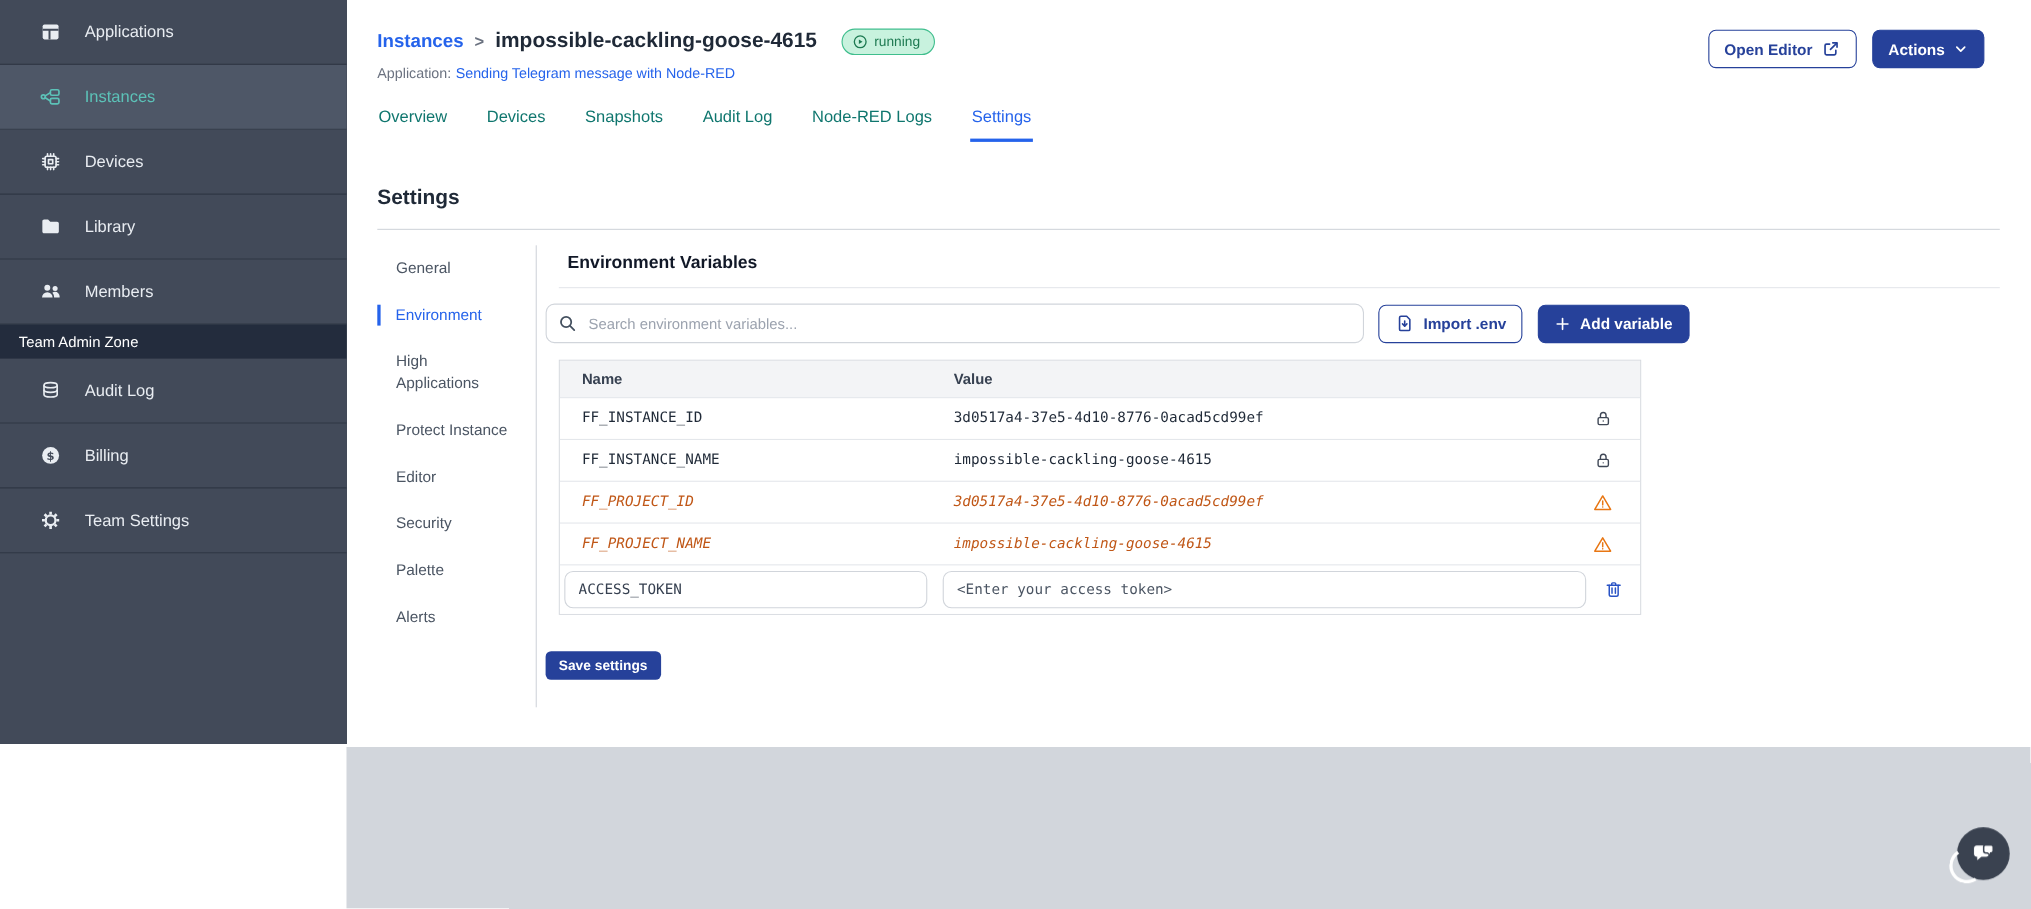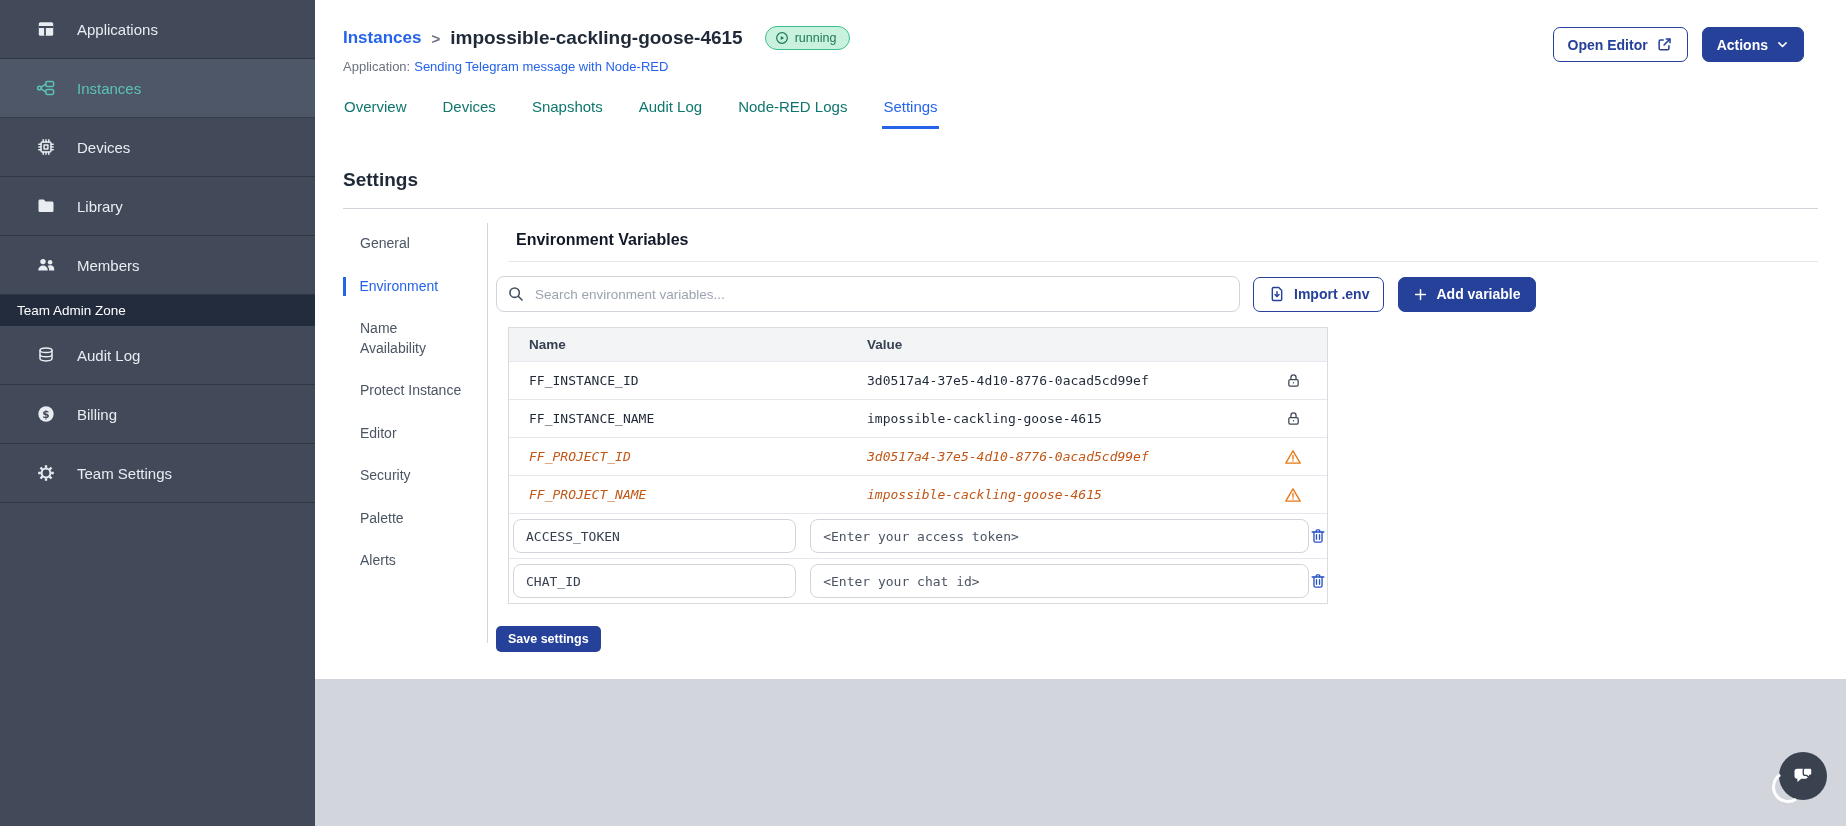--- a/index.html
+++ b/index.html
@@ -1,21 +1,21 @@
 <!DOCTYPE html>
 <html style="--accent-navy: #26419a; --accent-blue: #2563eb; --accent-teal: #5cc2b8; --sidebar-bg: #424a59; --sidebar-active-bg: #4e5767; --sidebar-zone-bg: #232c3d; --badge-bg: #c8f2de; --badge-border: #3fbe8d; --badge-text: #1e7a52; --deprecated-text: #c05717; --warning-icon-color: #e87613; --gray-band: #d2d6dc;"><head>
 <meta charset="utf-8">
 <style>
   * { box-sizing: border-box; margin: 0; padding: 0; }
   html,body { width:1846px; height:826px; overflow:hidden; background:#fff;
     font-family:"Liberation Sans", sans-serif; }
   .mono { font-family:"DejaVu Sans Mono", monospace; }
 
   
-  .sidebar { position:fixed; left:0; top:0; width:315px; height:826px;
+  .sidebar { position:fixed; left:0; top:0; width:315px; height:676px;
     background:var(--sidebar-bg,#424a59); z-index:5; }
   .side-item { display:flex; align-items:center; height:59px; padding-left:36px;
     gap:21px; color:#e9edf2; font-size:15px; cursor:pointer;
     border-bottom:1px solid rgba(24,30,42,.45); }
   .side-item .s-icon { width:20px; height:20px; display:flex; align-items:center; justify-content:center; }
   .side-item.active { background:var(--sidebar-active-bg,#4e5767); color:var(--accent-teal,#5cc2b8); }
   .zone-label { background:var(--sidebar-zone-bg,#232c3d); color:#fff; font-size:13.5px;
     padding:8px 0 8px 17px; }
 
   
@@ -64,21 +64,21 @@
   .toolbar { display:flex; align-items:center; margin-top:14px; }
   .search { position:relative; width:744px; margin-right:13px; }
   .search input { width:100%; height:36px; border:1px solid #d1d5db; border-radius:8px;
     padding:0 12px 0 38px; font-size:13.5px; color:#374151; outline:none;
     font-family:"Liberation Sans", sans-serif; }
   .search input::placeholder { color:#9ca3af; }
   .search .mag { position:absolute; left:11px; top:9px; }
   .btn.import { margin-left:0; }
   .btn.add { margin-left:14px; }
 
-  .env-table { width:820px; margin:15px 0 0 12px; border:1px solid #d8dbe0; }
+  .env-table { width:984px; margin:15px 0 11px 12px; border:1px solid #d8dbe0; }
   .env-head { display:grid; grid-template-columns:358px 1fr 68px; align-items:center;
     height:33px; background:#f3f4f6; font-size:13.5px; font-weight:700; color:#374151; }
   .env-head .c1 { padding-left:20px; }
   .env-row { display:grid; grid-template-columns:358px 1fr 68px; align-items:center;
     height:38px; border-top:1px solid #e4e7eb; font-size:13px; color:#1f2937; background:#fff; }
   .env-row .cell.name { padding-left:20px; }
   .env-row.deprecated { color:var(--deprecated-text,#c05717); font-style:italic; }
   .row-icon { justify-self:center; display:flex; }
   .env-row.editable { display:flex; height:45px; padding-left:4px;justify-content:center; }
   .env-row.editable input { height:34px; border:1px solid #d1d5db; border-radius:8px;
@@ -238,21 +238,21 @@
         <button class="tab active">Settings</button>
       </nav>
 
     <div class="content">
       <h2 class="page-title">Settings</h2>
       <div class="rule"></div>
       <div class="settings-body">
         <nav class="subnav" id="subnav">
             <div class="subnav-item">General</div>
             <div class="subnav-item active">Environment</div>
-            <div class="subnav-item">Name Availability</div>
+            <div class="subnav-item">High Applications</div>
             <div class="subnav-item">Protect Instance</div>
             <div class="subnav-item">Editor</div>
             <div class="subnav-item">Security</div>
             <div class="subnav-item">Palette</div>
             <div class="subnav-item">Alerts</div>
           </nav>
         <div class="vdivider"></div>
         <section class="panel">
           <h3 class="panel-title">Environment Variables</h3>
           <div class="panel-rule"></div>
@@ -341,34 +341,20 @@
                     <span style="display:flex">
                       <svg width="18" height="18" viewBox="0 0 20 20" fill="none" stroke="#2953c5" stroke-width="1.5" stroke-linecap="round" stroke-linejoin="round">
                         <path d="M3.5 5.5h13"></path>
                         <path d="M8 5.5V4.2c0-.6.4-1 1-1h2c.6 0 1 .4 1 1v1.3"></path>
                         <path d="M5.5 5.5V15c0 1 .8 1.8 1.8 1.8h5.4c1 0 1.8-.8 1.8-1.8V5.5"></path>
                         <path d="M8.3 8.5v5.2M11.7 8.5v5.2"></path>
                       </svg>
                     </span>
                   </span>
                 </div>
-                <div class="env-row editable">
-    <input class="name-input mono" value="CHAT_ID" style="">
-    <input class="value-input mono" value="&lt;Enter your chat id&gt;" style="">
-    <span class="row-action">
-                    <span style="display:flex">
-                      <svg width="18" height="18" viewBox="0 0 20 20" fill="none" stroke="#2953c5" stroke-width="1.5" stroke-linecap="round" stroke-linejoin="round">
-                        <path d="M3.5 5.5h13"></path>
-                        <path d="M8 5.5V4.2c0-.6.4-1 1-1h2c.6 0 1 .4 1 1v1.3"></path>
-                        <path d="M5.5 5.5V15c0 1 .8 1.8 1.8 1.8h5.4c1 0 1.8-.8 1.8-1.8V5.5"></path>
-                        <path d="M8.3 8.5v5.2M11.7 8.5v5.2"></path>
-                      </svg>
-                    </span>
-                  </span>
-                </div>
               </div>
           </div>
           <button class="save-btn">Save settings</button>
         </section>
       </div>
     </div>
   </div>
   <div class="gray-band"></div>
 </div>
 

